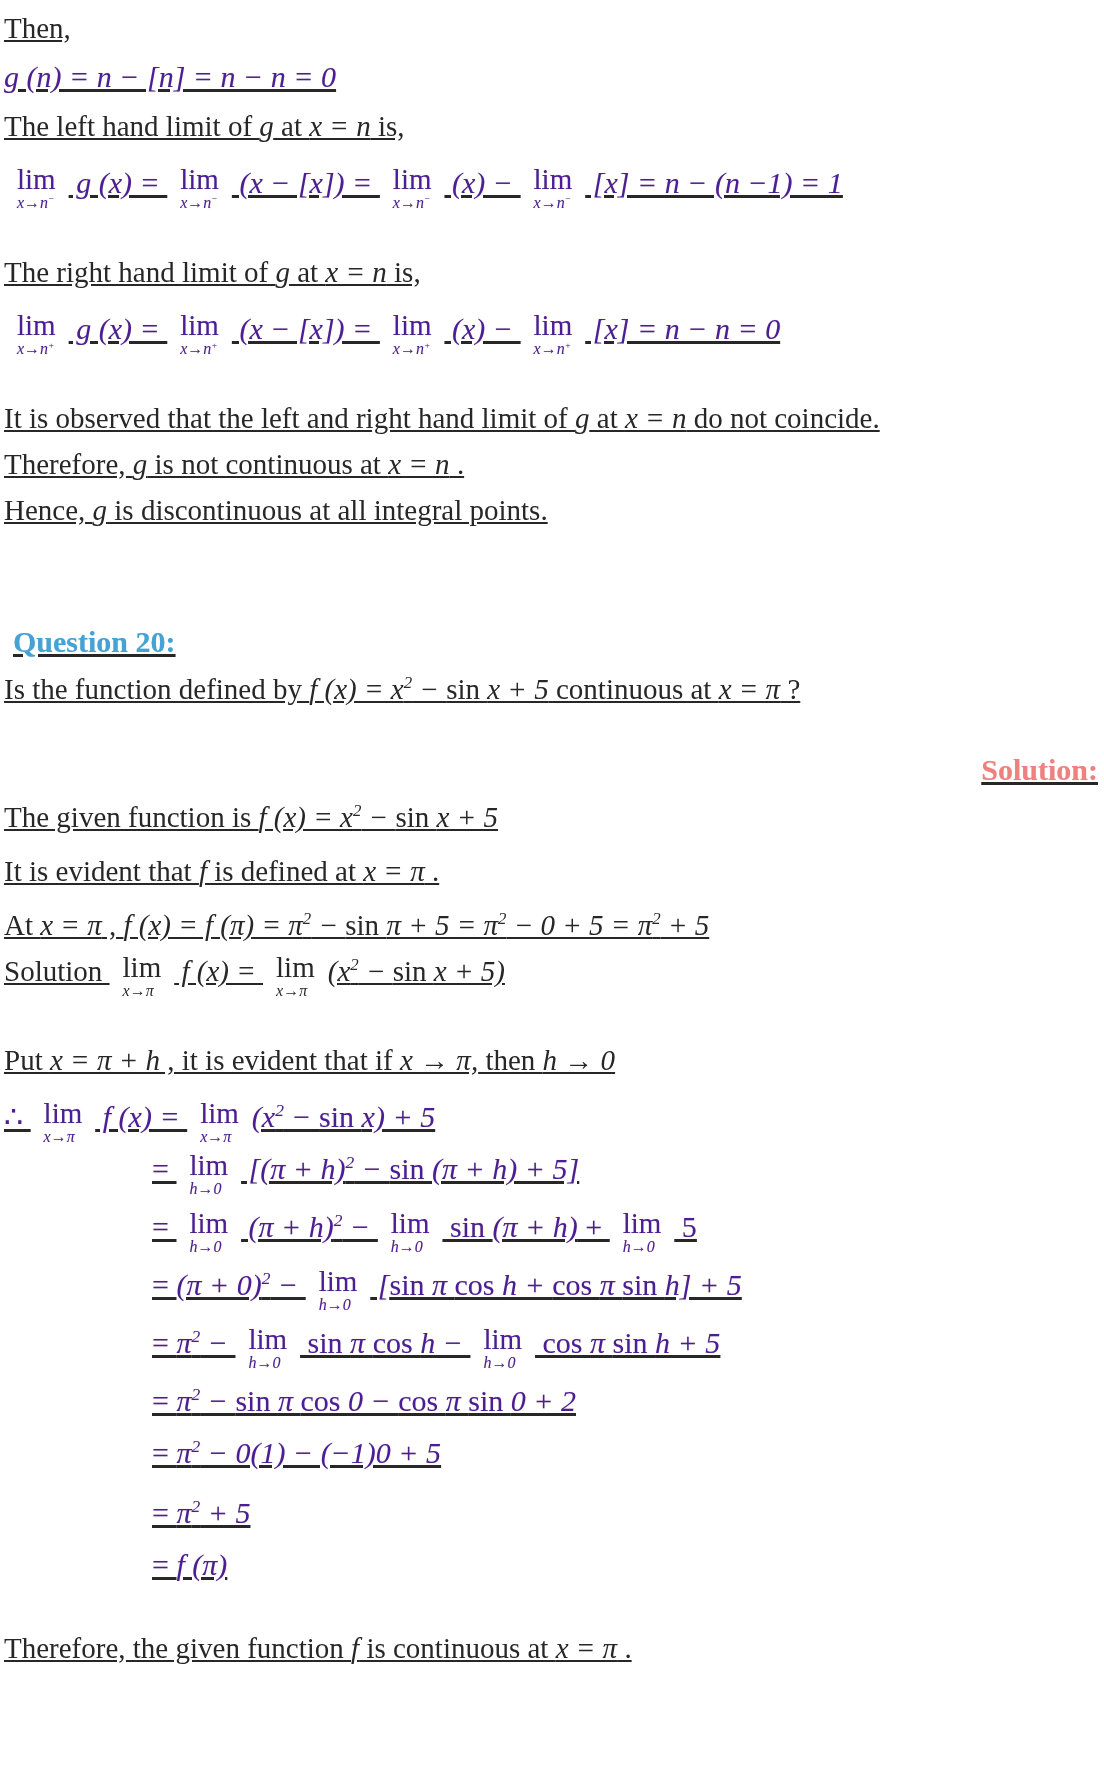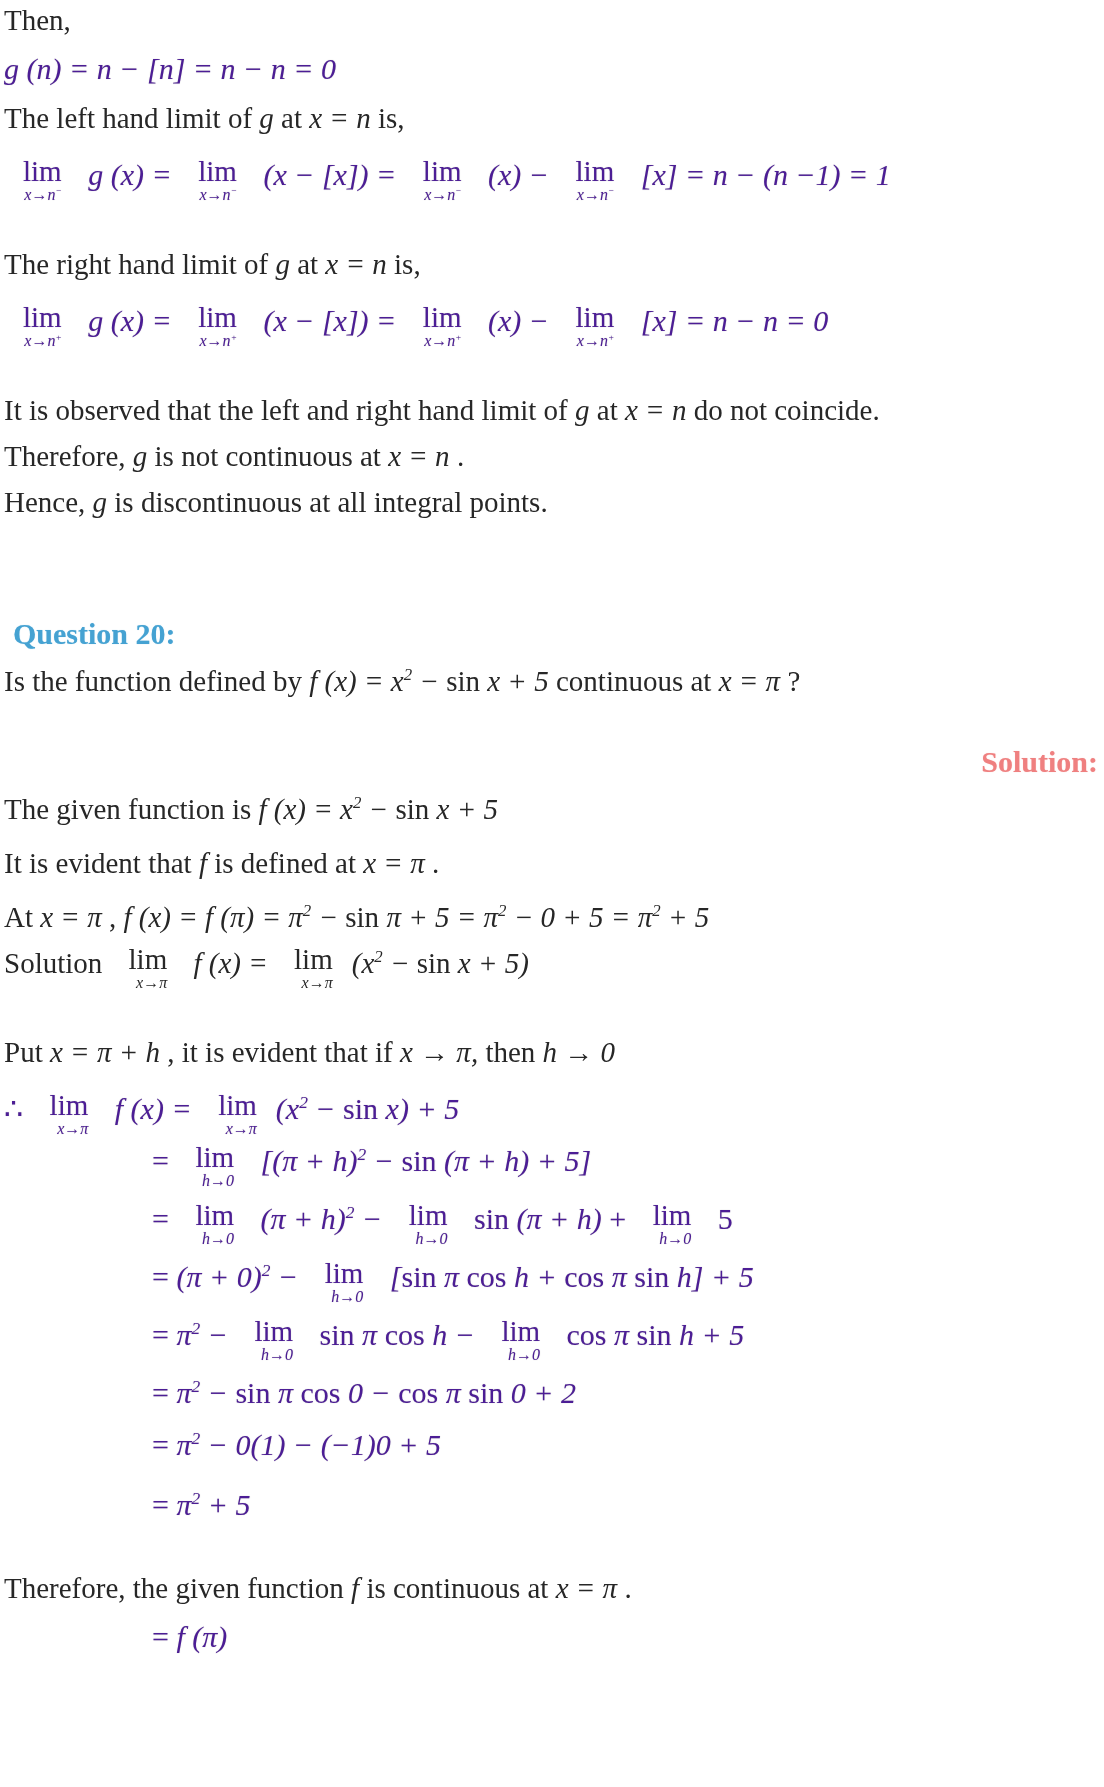--- a/index.html
+++ b/index.html
@@ -5,21 +5,21 @@
   :root{
     --q-color:#45a2d2;
     --s-color:#ef8080;
     --body-color:#272727;
   }
   html,body{margin:0;padding:0;}
   body{
     width:1104px;height:1787px;overflow:hidden;background:#ffffff;
     font-family:"Liberation Serif","DejaVu Serif",serif;color:var(--body-color);
   }
-  .page{padding:2px 6px 0 4px;}
+  .page{padding:10px 6px 0 4px;text-decoration:underline;}
   .line{font-size:29px;line-height:36px;white-space:nowrap;}
   .para{}
   .eq,.eqi{
     font-size:30px;line-height:42px;color:#4c1d95;
     text-shadow:0 0 1px rgba(70,70,70,.35);
   }
   .eqi{margin-left:148px;}
   .qheading{
     font-size:30px;line-height:38px;font-weight:bold;color:var(--q-color);
     text-shadow:0 0 1px rgba(69,162,210,.4);
@@ -28,22 +28,22 @@
   .sheading{
     font-size:30px;line-height:38px;font-weight:bold;color:var(--s-color);
     text-shadow:0 0 1px rgba(239,128,128,.4);
     text-align:right;
   }
   .m{font-style:italic;}
   .r{font-style:normal;}
   .t{font-style:normal;}
   sup{font-size:0.58em;line-height:0;}
   .lim{
-    display:inline-block;text-align:right;vertical-align:-15px;line-height:1;
-    margin:0 19px;
+    display:inline-block;text-align:left;vertical-align:-15px;line-height:1;
+    margin:0 13px;
   }
   .lim .lim-top{display:block;font-style:normal;font-size:29px;line-height:29px;}
   .lim .lim-under{display:block;font-style:italic;font-size:16px;line-height:15px;margin-top:1px;}
   
   .gap-none{margin-top:0;}
   .gap-xs{margin-top:4px;}
   .gap-sm{margin-top:10px;}
   .gap-md{margin-top:18px;}
   .gap-lg{margin-top:44px;}
   .gap-xl{margin-top:95px;}
@@ -70,15 +70,15 @@
     <div class="line para gap-sm"><span class="t">Solution </span><span class="lim"><span class="lim-top">lim</span><span class="lim-under">x→π</span></span><span class="m"> f (x) = </span><span class="lim"><span class="lim-top">lim</span><span class="lim-under">x→π</span></span><span class="m">(x<sup>2</sup> − </span><span class="r">sin </span><span class="m">x + 5)</span></div>
     <div class="line para gap-lg"><span class="t">Put </span><span class="m">x = π + h</span><span class="t"> , it is evident that if </span><span class="m">x → π,</span><span class="t"> then </span><span class="m">h → 0</span></div>
     <div class="line eq gap-md"><span class="r">∴ </span><span class="lim"><span class="lim-top">lim</span><span class="lim-under">x→π</span></span><span class="m"> f (x) = </span><span class="lim"><span class="lim-top">lim</span><span class="lim-under">x→π</span></span><span class="m">(x<sup>2</sup> − </span><span class="r">sin </span><span class="m">x) + 5</span></div>
     <div class="line eqi gap-xs"><span class="r">= </span><span class="lim"><span class="lim-top">lim</span><span class="lim-under">h→0</span></span><span class="m"> [(π + h)<sup>2</sup> − </span><span class="r">sin </span><span class="m">(π + h) + 5]</span></div>
     <div class="line eqi gap-sm"><span class="r">= </span><span class="lim"><span class="lim-top">lim</span><span class="lim-under">h→0</span></span><span class="m"> (π + h)<sup>2</sup> − </span><span class="lim"><span class="lim-top">lim</span><span class="lim-under">h→0</span></span><span class="r"> sin </span><span class="m">(π + h)</span><span class="r"> + </span><span class="lim"><span class="lim-top">lim</span><span class="lim-under">h→0</span></span><span class="r"> 5</span></div>
     <div class="line eqi gap-sm"><span class="r">= </span><span class="m">(π + 0)<sup>2</sup> − </span><span class="lim"><span class="lim-top">lim</span><span class="lim-under">h→0</span></span><span class="m"> [</span><span class="r">sin </span><span class="m">π </span><span class="r">cos </span><span class="m">h + </span><span class="r">cos </span><span class="m">π </span><span class="r">sin </span><span class="m">h] + 5</span></div>
     <div class="line eqi gap-sm"><span class="r">= </span><span class="m">π<sup>2</sup> − </span><span class="lim"><span class="lim-top">lim</span><span class="lim-under">h→0</span></span><span class="r"> sin </span><span class="m">π </span><span class="r">cos </span><span class="m">h − </span><span class="lim"><span class="lim-top">lim</span><span class="lim-under">h→0</span></span><span class="r"> cos </span><span class="m">π </span><span class="r">sin </span><span class="m">h + 5</span></div>
     <div class="line eqi gap-sm"><span class="r">= </span><span class="m">π<sup>2</sup> − </span><span class="r">sin </span><span class="m">π </span><span class="r">cos </span><span class="m">0 − </span><span class="r">cos </span><span class="m">π </span><span class="r">sin </span><span class="m">0 + 2</span></div>
     <div class="line eqi gap-sm"><span class="r">= </span><span class="m">π<sup>2</sup> − 0(1) − (−1)0 + 5</span></div>
     <div class="line eqi gap-md"><span class="r">= </span><span class="m">π<sup>2</sup> + 5</span></div>
+    <div class="line eqi gap-sm"><span class="r">= </span><span class="m">f (π)</span></div>
     <div class="line para gap-lg"><span class="t">Therefore, the given function </span><span class="m">f</span><span class="t"> is continuous at </span><span class="m">x = π</span><span class="t"> .</span></div>
-    <div class="line eqi gap-sm"><span class="r">= </span><span class="m">f (π)</span></div>
   </div>
 
 </body></html>

